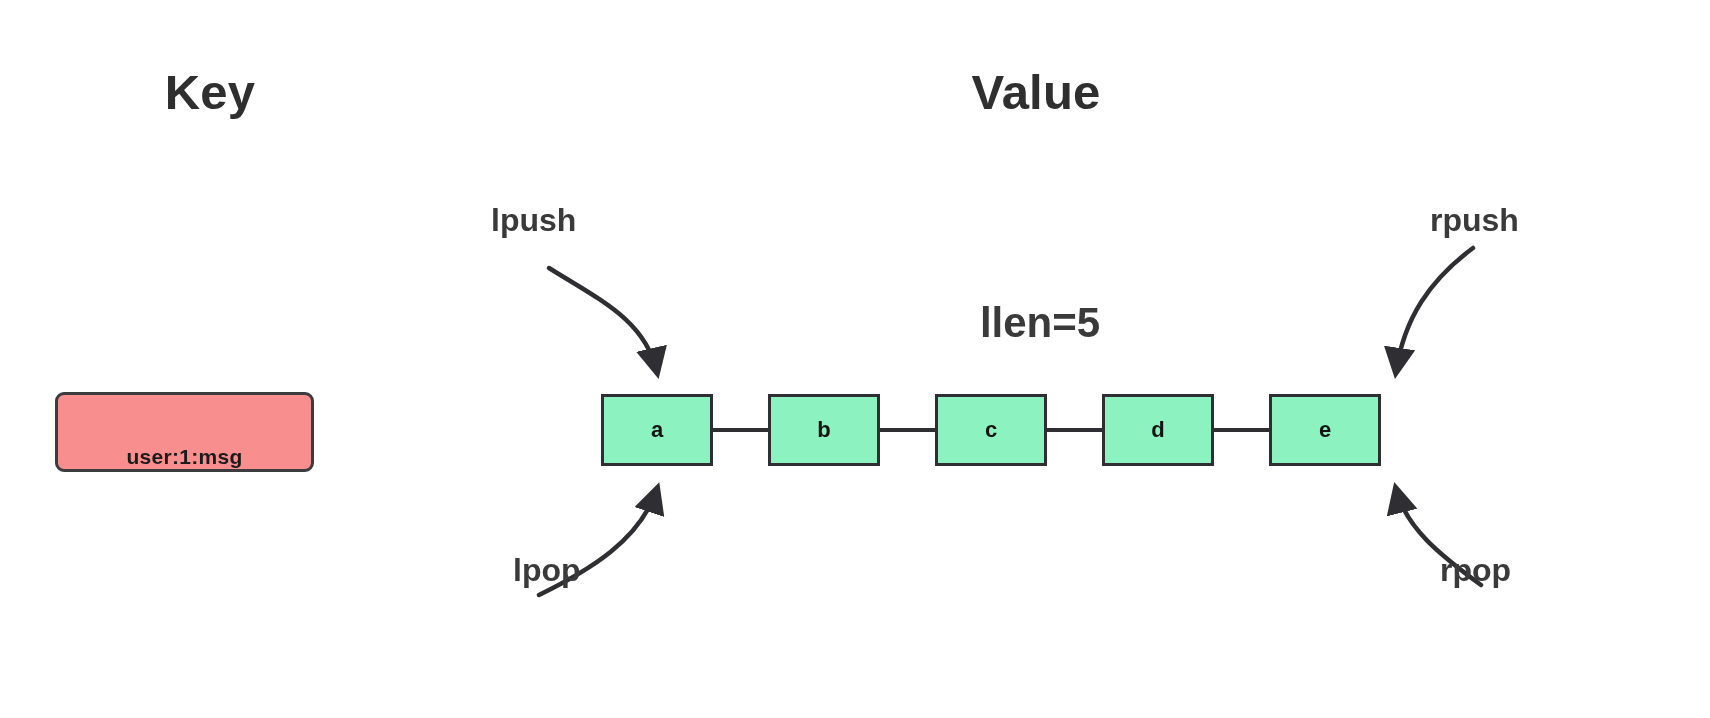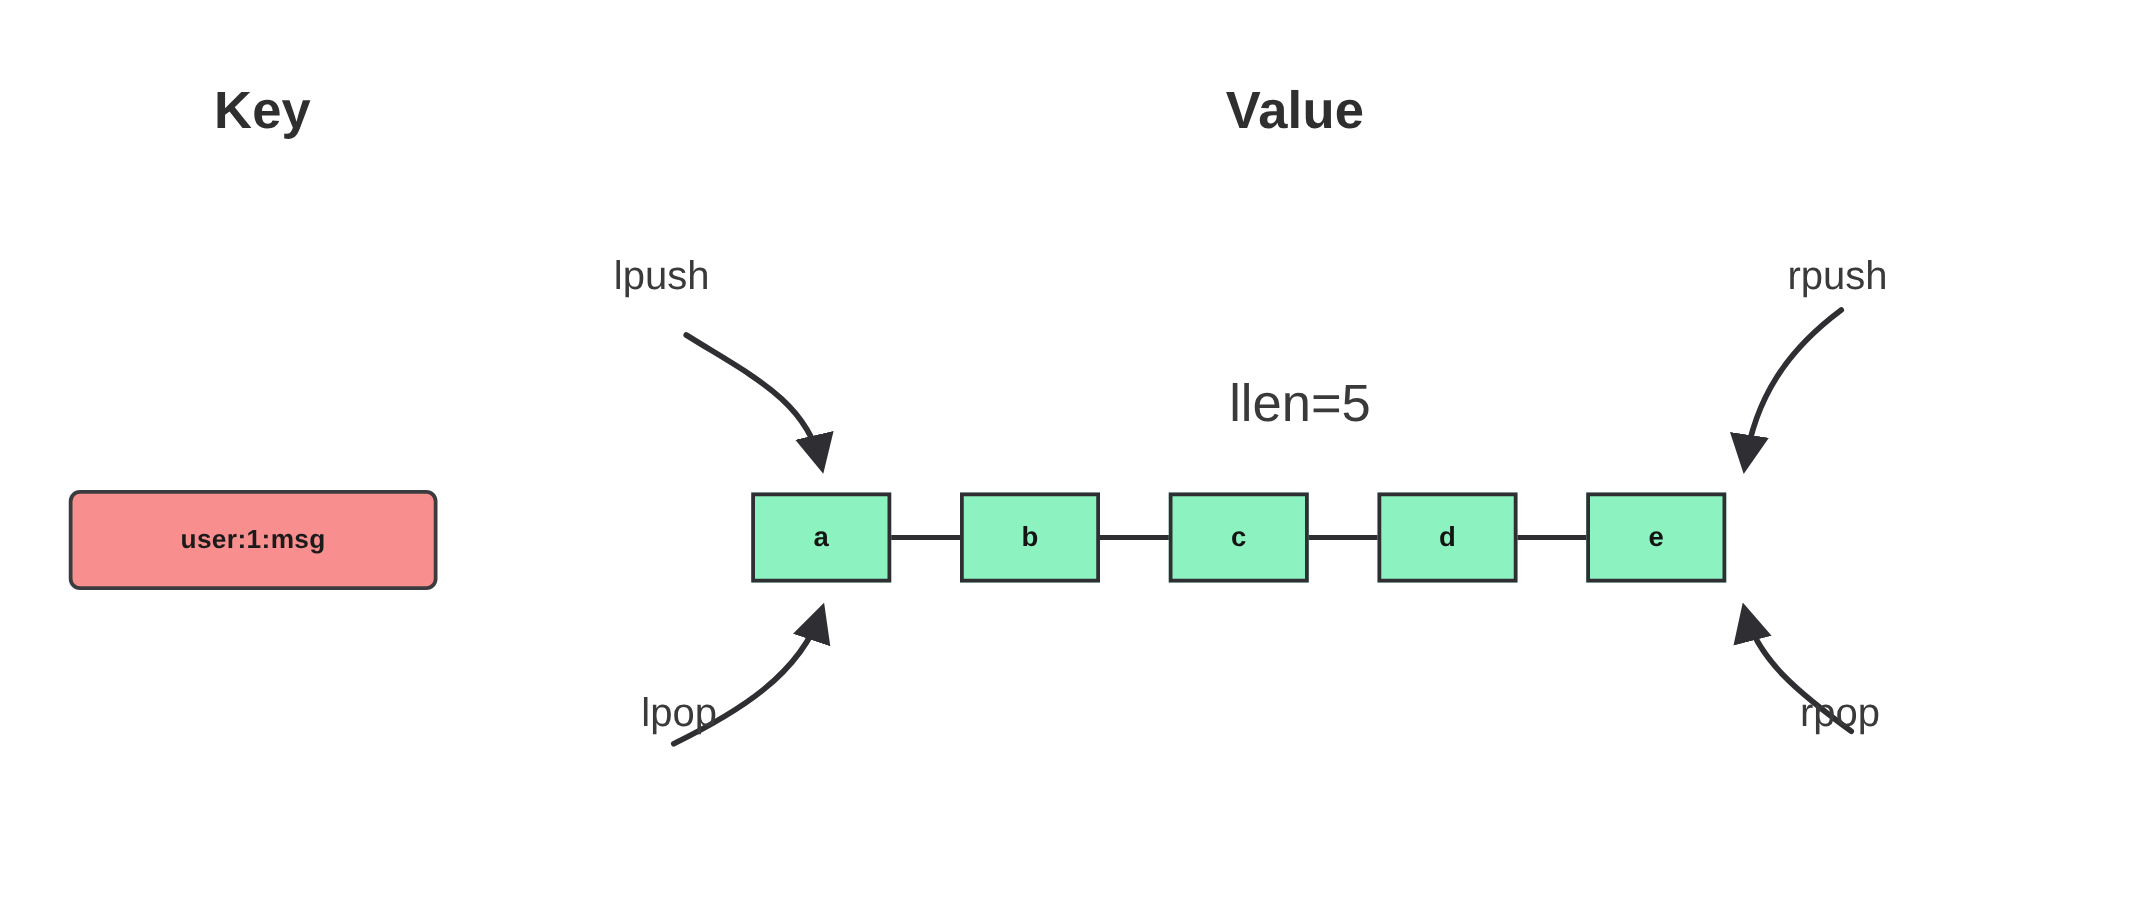--- a/index.html
+++ b/index.html
@@ -13,42 +13,42 @@
   #stage {
     position: relative;
     width: 1710px;
     height: 718px;
     background: #ffffff;
     overflow: hidden;
   }
   .hdr {
     position: absolute;
     font-weight: bold;
-    font-size: 42px;
+    font-size: 49px;
     color: #2f2f2f;
     letter-spacing: 0.2px;
     white-space: nowrap;
     transform: translateX(-50%);
     user-select: none;
   }
   #hdr-key  { left: 210px;  top: 64px; }
   #hdr-val  { left: 1036px; top: 64px; text-align: center; }
 
   .key-box {
     position: absolute;
     left: 55px;
     top: 392px;
-    width: 295px;
+    width: 259px;
     height: 80px;
     box-sizing: border-box;
     background: #F98E8E;
     border: 3px solid #3b3b40;
     border-radius: 9px;
     display: flex;
-    align-items: center;
+    align-items: flex-end;
     justify-content: center;
   }
   .key-box .key-label {
     font-size: 21px;
     font-weight: bold;
     color: #1b1b1b;
     letter-spacing: 0.3px;
     white-space: nowrap;
   }
 
@@ -73,21 +73,21 @@
   .link {
     position: absolute;
     top: 428px;
     height: 4px;
     background: #2e2e33;
   }
 
   .op-label {
     position: absolute;
     font-size: 32px;
-    font-weight: normal;
+    font-weight: bold;
     color: #3a3a3a;
     white-space: nowrap;
     user-select: none;
   }
   .op-label.ctr { transform: translateX(-50%); }
 
   #lbl-lpush  { left: 491px;  top: 202px; }
   #lbl-rpush  { left: 1430px; top: 202px; }
   #lbl-lpop   { left: 513px;  top: 552px; }
   #lbl-rpop   { left: 1440px; top: 552px; }

